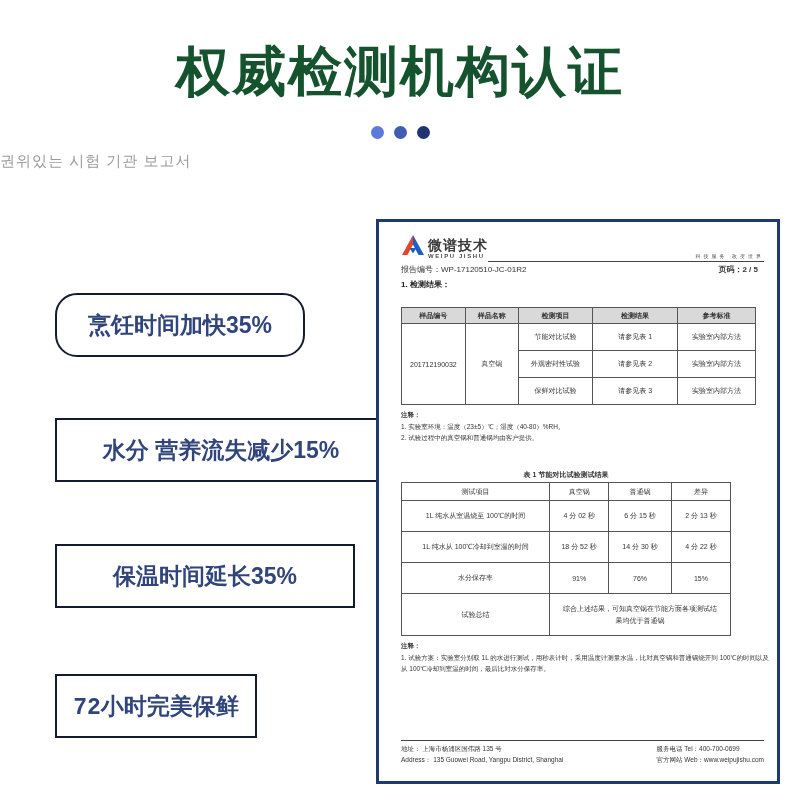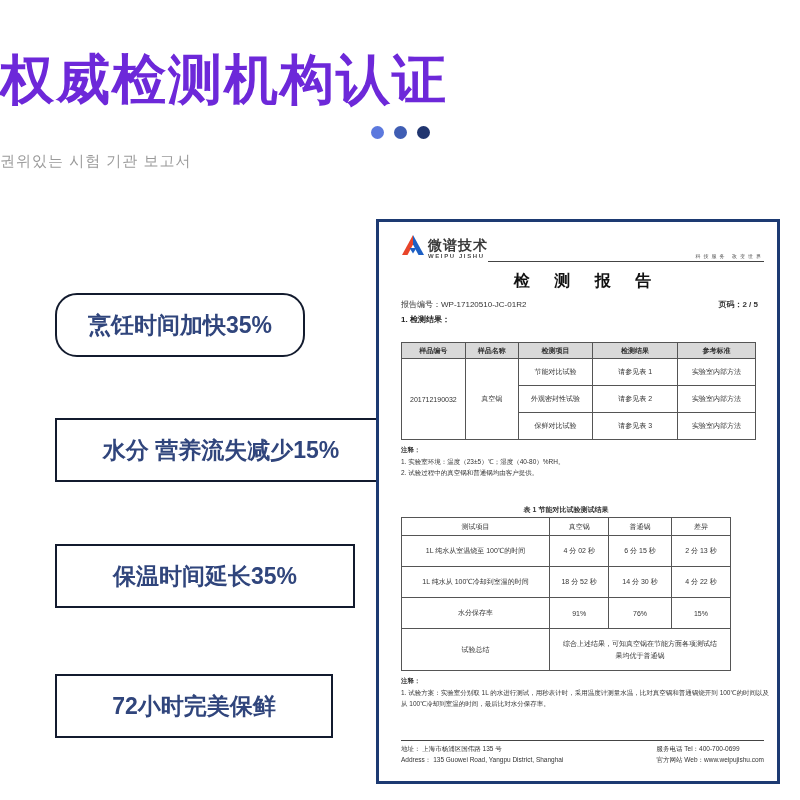--- a/index.html
+++ b/index.html
@@ -1,29 +1,29 @@
 <!DOCTYPE html>
 <html><head>
 <meta charset="utf-8">
 <style>
   * { margin:0; padding:0; box-sizing:border-box; }
   html,body { width:800px; height:800px; background:#fff; font-family:"Liberation Sans", sans-serif; position:relative; overflow:hidden; }
 
-  .page-title { position:absolute; top:44px; left:0; width:100%; text-align:left;
-    font-size:54px; font-weight:bold; color:#6d28d9; letter-spacing:2px; }
+  .page-title { position:absolute; top:36px; left:0; width:100%; text-align:center;
+    font-size:54px; font-weight:bold; color:#14532d; letter-spacing:2px; }
   .dots { position:absolute; top:126px; left:0; width:100%; display:flex; justify-content:center; gap:10px; }
   .dot { width:13px; height:13px; border-radius:50%; }
   .subtitle { position:absolute; top:152px; left:0; width:100%; text-align:left; color:#9a9a9a; font-size:15px; letter-spacing:1px; }
 
   .benefit { position:absolute; left:55px; height:64px; border:2px solid #131b2e; background:#fff;
     display:flex; align-items:center; justify-content:center; font-size:23px; font-weight:bold; color:#30457c; }
   .b1 { top:293px; width:250px;border-radius:22px; }
   .b2 { top:418px; width:332px; }
   .b3 { top:544px; width:300px; }
-  .b4 { top:674px; width:278px; }
+  .b4 { top:674px; width:202px;font-family:Liberation Mono, monospace; }
 
   .report { position:absolute; left:376px; top:219px; width:404px; height:565px; background:#fff;
     border:3px solid #1d3a72; padding:12px 13px 0 22px; color:#222; }
 
   .rhead { display:flex; align-items:flex-end; }
   .logo { display:flex; align-items:center; gap:3px; }
   .logo-txt { display:flex; flex-direction:column; line-height:1; }
   .logo-cn { font-size:14px; font-weight:bold; color:#3a3a3a; letter-spacing:1px; }
   .logo-en { font-size:6px; font-weight:bold; letter-spacing:1.6px; color:#4a4a4a; margin-top:1px; }
   .hdr-line { flex:1; border-bottom:1.5px solid #444; padding-bottom:2px; display:flex; justify-content:flex-end; }
@@ -93,21 +93,20 @@
       <span class="logo-txt">
         <span class="logo-cn">微谱技术</span>
         <span class="logo-en">WEIPU JISHU</span>
       </span>
     </div>
     <div class="hdr-line">
       <span class="slogan">科技服务  改变世界</span>
     </div>
   </div>
 
-  <div class="rtitle">检 测 报 告</div>
 
   <div class="meta">
     <span>
       <span>报告编号：</span><span>WP-17120510-JC-01R2</span>
     </span>
     <span class="pg">
       <span>页码：</span><span>2 / 5</span>
     </span>
   </div>
 

